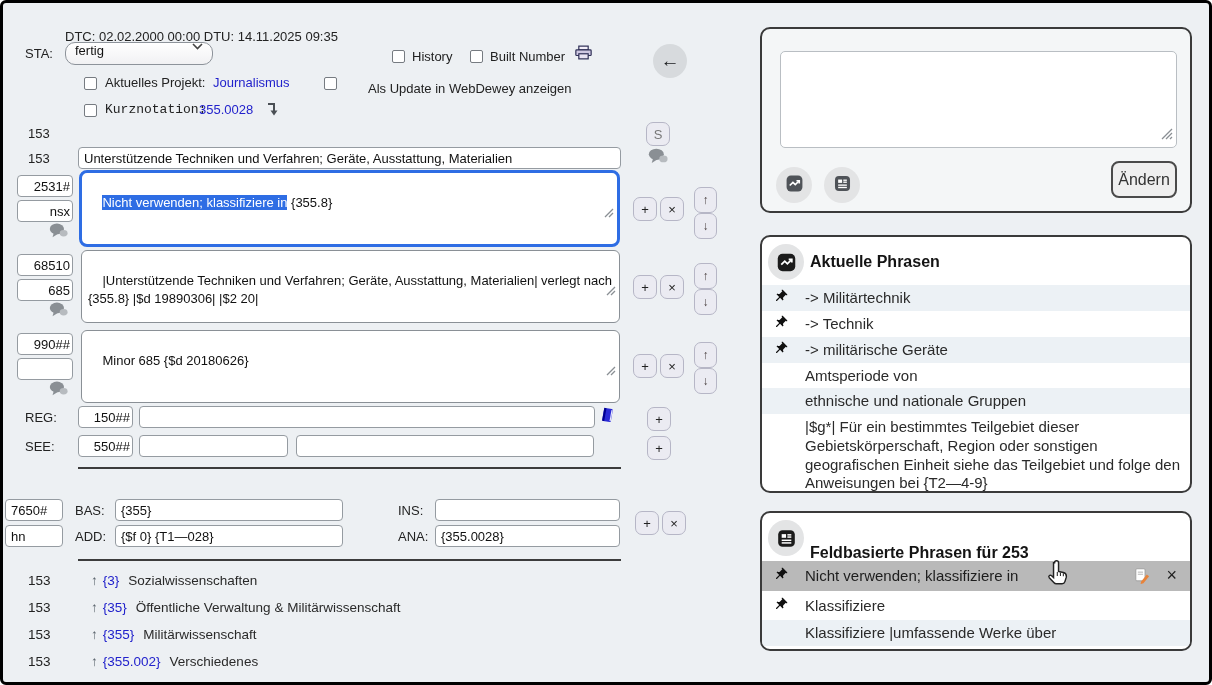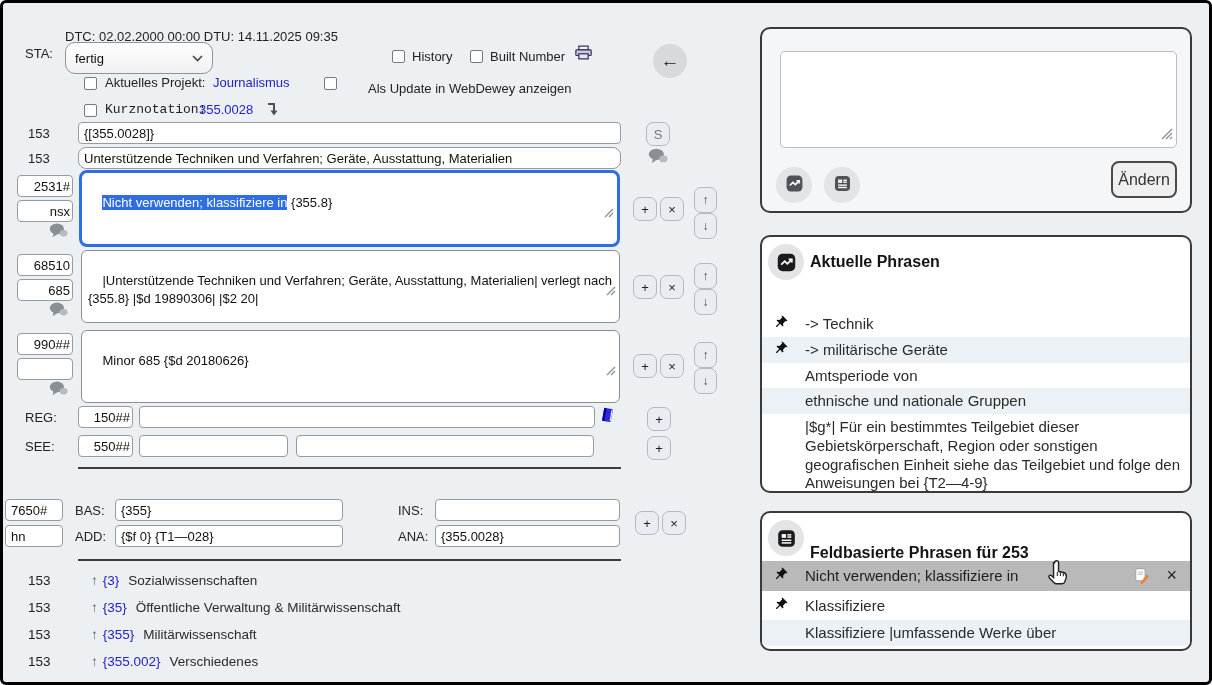--- a/index.html
+++ b/index.html
@@ -17,23 +17,23 @@
     padding:3px 6px;box-sizing:border-box;white-space:pre-wrap;line-height:1.4;overflow:hidden;}
   .ta.focus{border:3px solid var(--focus_blue,#2e6de4);border-radius:8px;}
   .selhl{background:var(--selection_blue,#2e6de4);color:#fff;}
   .btn{position:absolute;display:flex;align-items:center;justify-content:center;background:#ebebf2;
     border:1px solid #b6b6c6;border-radius:7px;font-size:13px;color:#222;box-sizing:border-box;cursor:default;}
   .btn.sm{width:24px;height:24px;}
   .btn.ud{width:23px;height:26px;font-size:12px;color:#4a4040;}
   .hrline{position:absolute;height:2px;background:#3c3c3c;}
   .backbtn{position:absolute;left:650px;top:41px;width:34px;height:34px;border-radius:50%;background:#d7dadd;
     display:flex;align-items:center;justify-content:center;font-size:19px;font-weight:bold;color:#16181a;}
-  .selectbox{position:absolute;left:62px;top:39px;width:148px;height:32px;box-sizing:border-box;
+  .selectbox{position:absolute;left:62px;top:39px;width:148px;height:23px;box-sizing:border-box;
     background:linear-gradient(#ffffff,#f1f1f3);border:1px solid #8d939a;border-radius:10px;
-    display:flex;align-items:center;padding:0 9px;font-size:13px;color:#111;}
+    display:flex;padding:0 9px;font-size:13px;color:#111;}
   .selectbox .chev{margin-left:auto;display:flex;}
   .bubble{position:absolute;}
   .rsz{position:absolute;right:3px;bottom:3px;}
   .hiero{position:absolute;left:25px;display:flex;align-items:baseline;font-size:13.5px;color:#222;white-space:nowrap;}
   .hiero .htag{display:inline-block;width:63px;}
   .hiero .harrow{color:#5a636c;margin-right:5px;}
   .hiero .hnum{color:var(--link_blue,#2222cc);}
   .hiero .hlab{margin-left:9px;color:#2a2a2a;}
   .card{position:absolute;background:#fff;border:2px solid var(--panel_border,#3a3a3a);border-radius:10px;
     box-sizing:border-box;overflow:hidden;}
@@ -93,27 +93,26 @@
       <path d="M2 3h6v7" fill="none" stroke="#4a4f54" stroke-width="2"></path>
       <path d="M4.5 9.5h7L8 14.5z" fill="#4a4f54"></path>
     </svg>
   </span>
 
   <div class="backbtn">
     <span>←</span>
   </div>
 
   <div class="lbl" style="left:25px;top:123px;">153</div>
-  <input class="inp" style="left: 75px; top: 119px; width: 543px;" value="{[355.0028]}">
   <div class="btn sm" style="left:643px;top:119px;">
     <span style="color:#777;">S</span>
   </div>
 
   <div class="lbl" style="left:25px;top:148px;">153</div>
-  <input class="inp" style="left: 75px; top: 144px; width: 543px; border-radius: 8px;" value="Unterstützende Techniken und Verfahren; Geräte, Ausstattung, Materialien">
+  <input class="inp" style="left: 75px; top: 144px; width: 543px;" value="Unterstützende Techniken und Verfahren; Geräte, Ausstattung, Materialien">
   <span class="bubble" style="left:645px;top:145px;">
     <svg width="20" height="16" viewBox="0 0 24 19">
       <ellipse cx="10" cy="7.5" rx="9" ry="6.8" fill="#8a8f94"></ellipse>
       <path d="M6 12.5 L4.5 18 L11.5 13.5 Z" fill="#8a8f94"></path>
       <ellipse cx="18.5" cy="13" rx="5" ry="4" fill="#b7bbbf"></ellipse>
     </svg>
   </span>
 
   <input class="inp tagbox" style="left: 14px; top: 172px; width: 56px;" value="2531#">
   <input class="inp tagbox" style="left: 14px; top: 197px; width: 56px;" value="nsx">
@@ -313,20 +312,28 @@
   <div class="card" style="left:757px;top:232px;width:432px;height:258px;">
     <div class="circ" style="left:6px;top:7px;width:36px;height:36px;">
       <svg width="21" height="21" viewBox="0 0 24 24">
         <rect x="2" y="2" width="20" height="20" rx="5.5" fill="#1b1b1b"></rect>
         <polyline points="6,14.5 10,10.5 13,13.5 18,8.5" fill="none" stroke="#fff" stroke-width="2.1"></polyline>
         <polyline points="14.5,8.5 18,8.5 18,12" fill="none" stroke="#fff" stroke-width="2.1"></polyline>
       </svg>
     </div>
     <div class="ph-title" style="top:16px;">Aktuelle Phrasen</div>
 
+    <div class="prow alt" style="top:48px;height:26px;">
+      <span class="pin">
+        <svg width="15" height="15" viewBox="0 0 24 24">
+            <path transform="rotate(45 12 12)" fill="#111" d="M16 9V4h1c.55 0 1-.45 1-1s-.45-1-1-1H7c-.55 0-1 .45-1 1s.45 1 1 1h1v5c0 1.66-1.34 3-3 3v2h5.97v7l1 1 1-1v-7H19v-2c-1.66 0-3-1.34-3-3z"></path>
+          </svg>
+      </span>
+      <span>-&gt; Militärtechnik</span>
+    </div>
     <div class="prow" style="top:74px;height:26px;">
       <span class="pin">
         <svg width="15" height="15" viewBox="0 0 24 24">
             <path transform="rotate(45 12 12)" fill="#111" d="M16 9V4h1c.55 0 1-.45 1-1s-.45-1-1-1H7c-.55 0-1 .45-1 1s.45 1 1 1h1v5c0 1.66-1.34 3-3 3v2h5.97v7l1 1 1-1v-7H19v-2c-1.66 0-3-1.34-3-3z"></path>
           </svg>
       </span>
       <span>-&gt; Technik</span>
     </div>
     <div class="prow alt" style="top:100px;height:26px;">
       <span class="pin">

